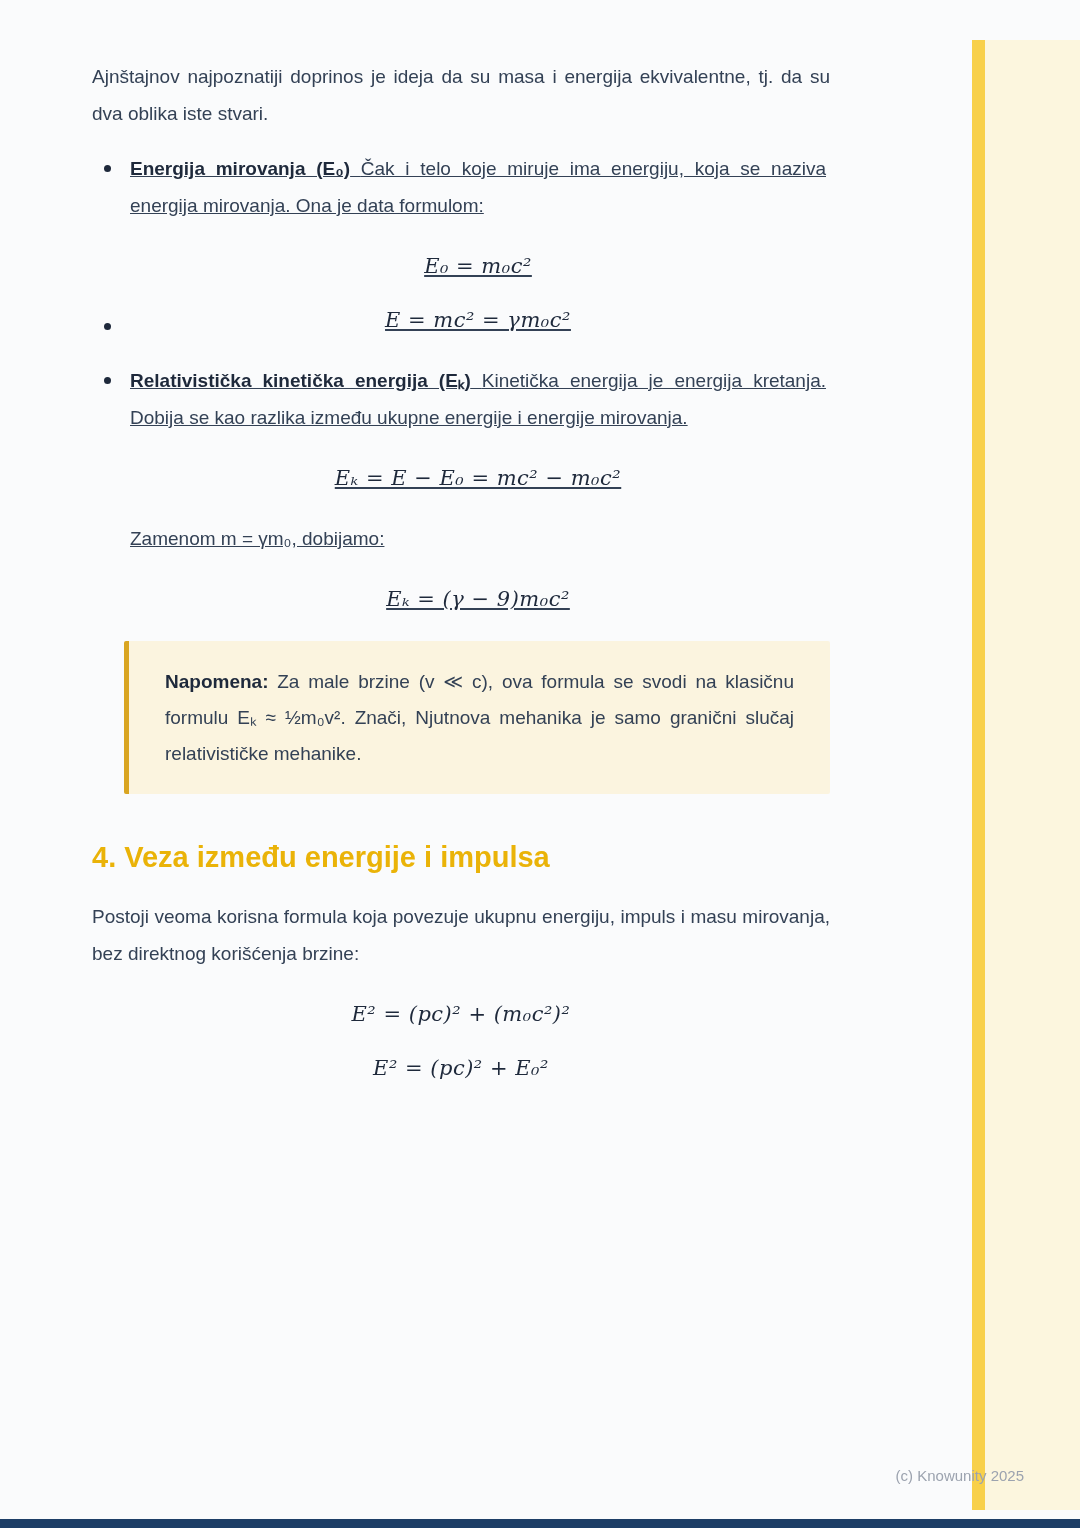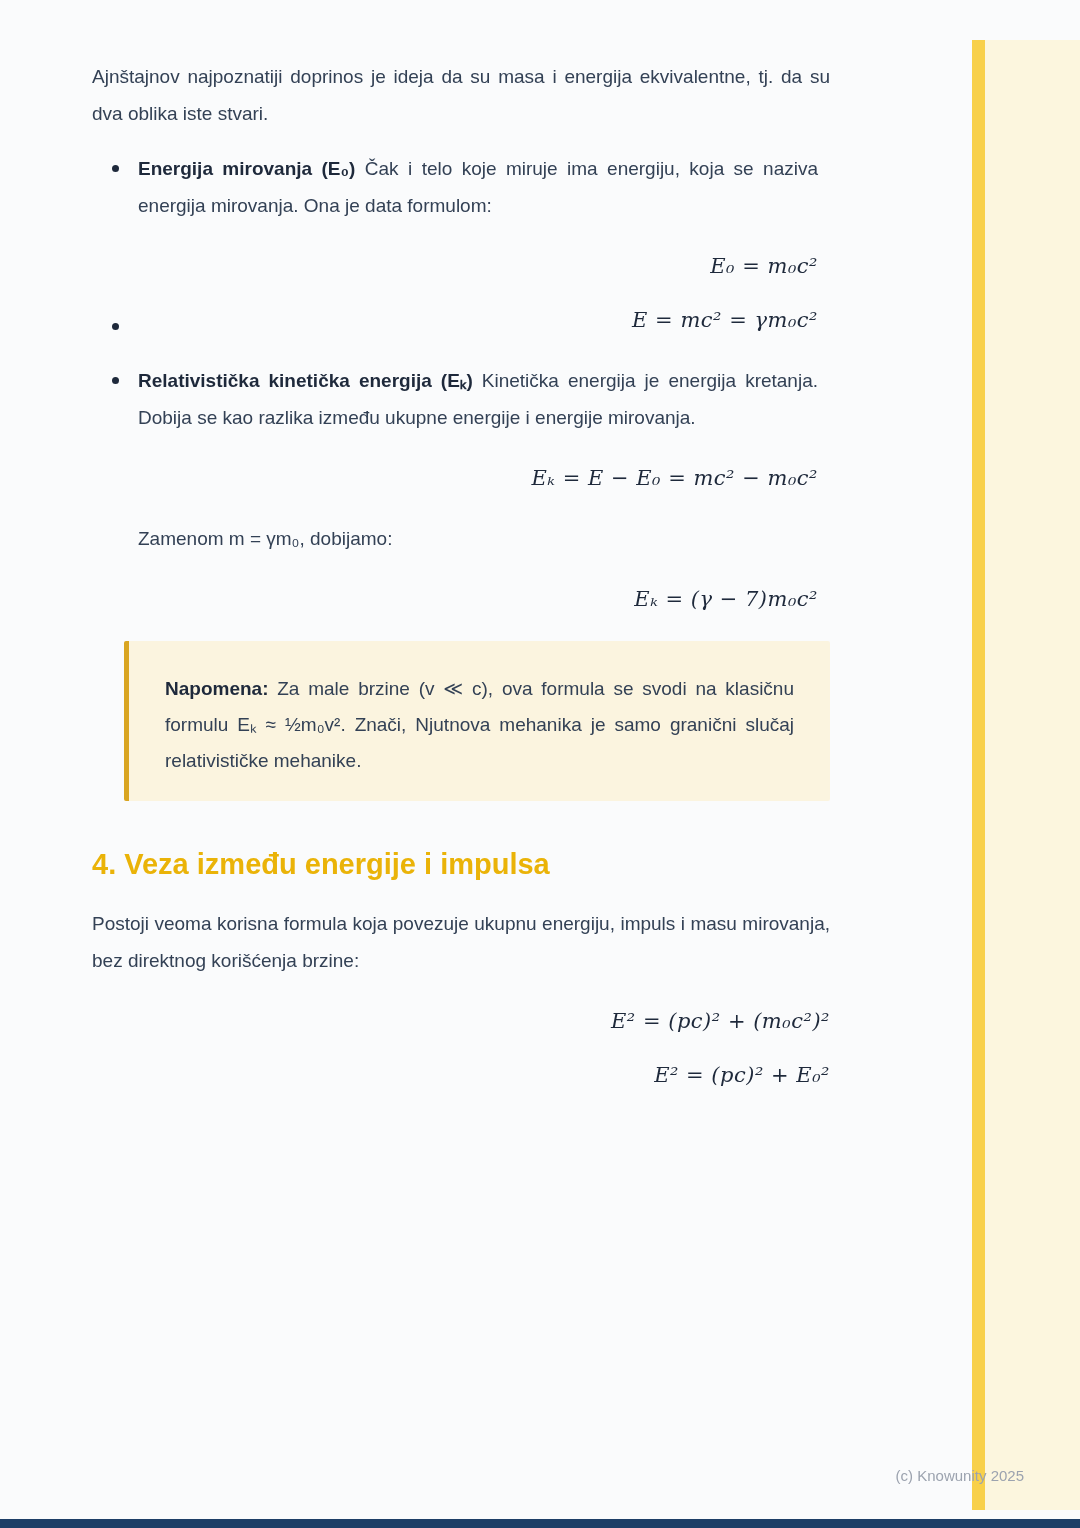--- a/index.html
+++ b/index.html
@@ -59,53 +59,54 @@
   }
   .intro {
     margin-bottom: 18px;
   }
   .term {
     font-weight: 700;
     color: #1e293b;
   }
   .bullet-list {
     list-style: none;
-    margin: 12px;
+    margin: 4px;
     padding: 0 0 0 8px;
+    text-decoration: underline;
   }
   .bullet-item {
     position: relative;
     padding-left: 26px;
     margin: 0 0 20px 0;
   }
   .bullet-item::before {
     content: "";
     position: absolute;
     left: 0;
     top: 15px;
     width: 7px;
     height: 7px;
     border-radius: 50%;
     background: #1e293b;
   }
   .formula {
-    text-align: right;
+    text-align: center;
     font-family: "DejaVu Serif", "Liberation Serif", serif;
     font-style: italic;
     font-size: 21px;
     color: #1e293b;
     margin: 30px 0;
     letter-spacing: 0.5px;
   }
   .note-box {
     display: block;
     margin: 24px 0 0 32px;
     background: #fbf4df;
     border-left: 5px solid #d9a521;
-    padding: 30px 36px 22px 36px;
+    padding: 23px 36px 22px 36px;
     box-sizing: border-box;
     border-radius: 2px;
   }
   .note-box .body-text {
     line-height: 36px;
   }
   .section-heading {
     margin: 46px 0 24px 0;
     font-size: 29px;
     line-height: 34px;
@@ -142,21 +143,21 @@
       </li>
 
       <li class="bullet-item">
         <div class="formula">E = mc² = γm₀c²</div>
       </li>
 
       <li class="bullet-item">
         <p class="body-text"><strong class="term">Relativistička kinetička energija (Eₖ)</strong> <span>Kinetička energija je energija kretanja. Dobija se kao razlika između ukupne energije i energije mirovanja.</span></p>
         <div class="formula">Eₖ = E − E₀ = mc² − m₀c²</div>
         <p class="body-text">Zamenom m = γm₀, dobijamo:</p>
-        <div class="formula">Eₖ = (γ − 7)m₀c²</div>
+        <div class="formula">Eₖ = (γ − 9)m₀c²</div>
       </li>
 
     </ul>
 
     <aside class="note-box">
       <p class="body-text"><strong class="term">Napomena:</strong> <span>Za male brzine (v ≪ c), ova formula se svodi na klasičnu formulu Eₖ ≈ ½m₀v². Znači, Njutnova mehanika je samo granični slučaj relativističke mehanike.</span></p>
     </aside>
 
     <h2 class="section-heading">4. Veza između energije i impulsa</h2>
 

